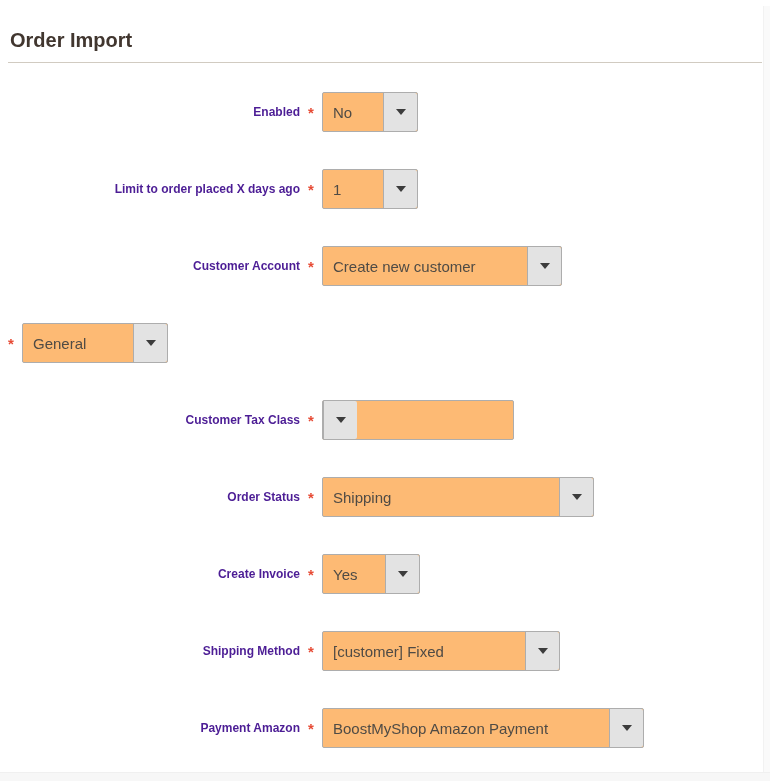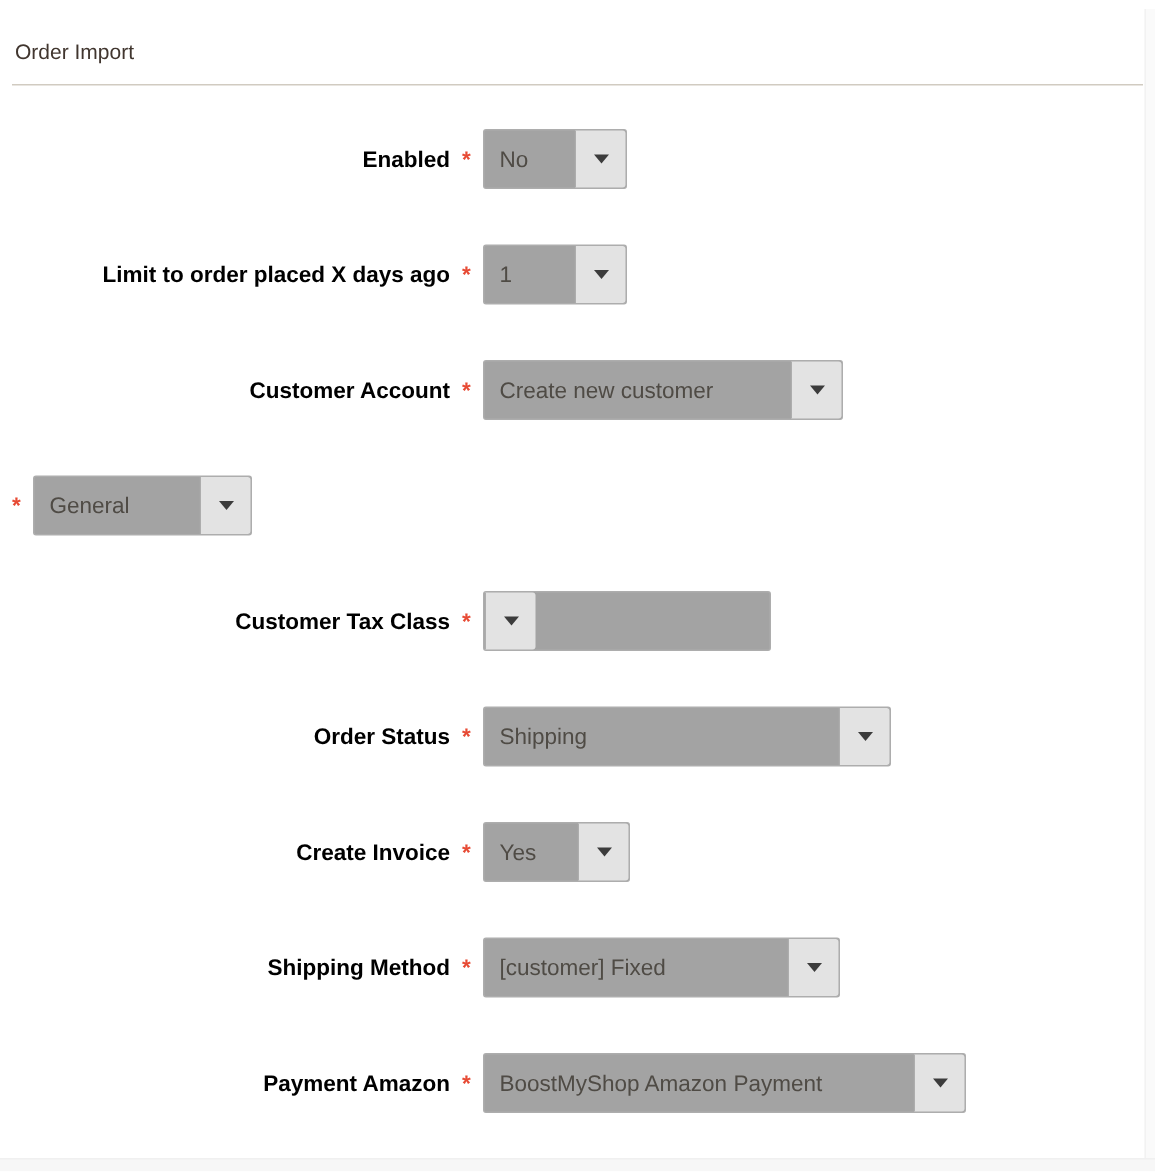--- a/index.html
+++ b/index.html
@@ -9,60 +9,60 @@
     font-family: "Liberation Sans", "DejaVu Sans", sans-serif;
   }
   .page {
     position: relative;
     width: 770px;
     height: 781px;
     background: #ffffff;
     overflow: hidden;
   }
   .section-title {
-    padding: 24px 10px 11px 10px;
-    font-size: 14px;
+    padding: 30px 10px 11px 10px;
+    font-size: 20px;
     line-height: 21px;
-    font-weight: 400;
+    font-weight: 700;
     color: #41362f;
   }
   .divider {
     margin: 0 8px 0 8px;
     border-bottom: 1px solid #d1cbc1;
   }
   .form {
     padding-top: 29px;
   }
   .form-row {
     display: flex;
     align-items: center;
     height: 40px;
     margin-bottom: 37px;
   }
   .field-label {
     width: 300px;
     text-align: right;
-    font-size: 15px;
+    font-size: 12px;
     font-weight: 700;
-    color: #000000;
+    color: #4c1d95;
     white-space: nowrap;
   }
   .required-marker {
     width: 22px;
     text-align: center;
     font-size: 15px;
     font-weight: 700;
     color: #e74b35;
   }
   .select {
     height: 40px;
     box-sizing: border-box;
     border: 1px solid #adadad;
     border-radius: 2px;
-    background: #a3a3a3;
+    background: #fdba74;
     display: flex;
     align-items: stretch;
     cursor: pointer;
   }
   .select-value {
     flex: 1;
     display: flex;
     align-items: center;
     padding: 0 10px;
     font-size: 15px;

